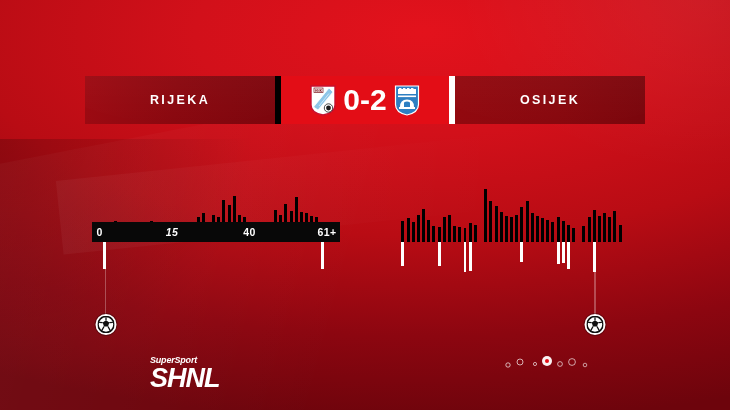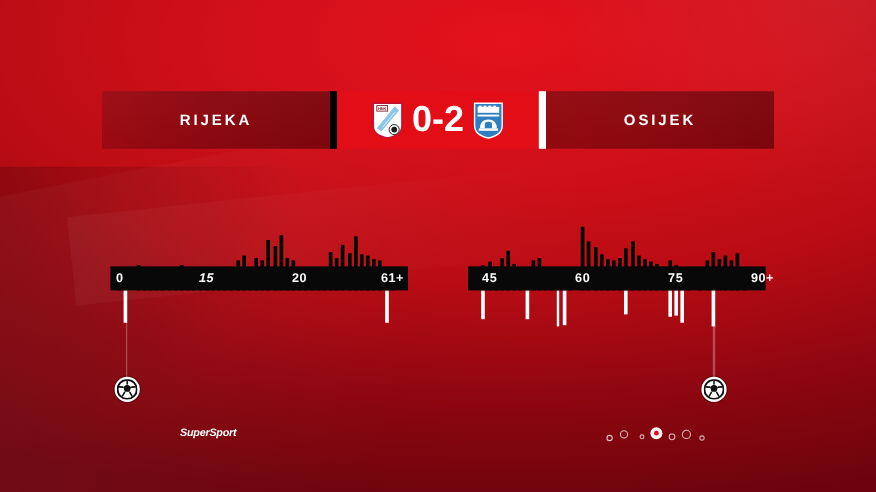--- a/index.html
+++ b/index.html
@@ -459,21 +459,21 @@
         <div class="bar bar-away" style="height: 0%;">
           <div class="bar-inner"></div>
         </div>
         <div class="bar bar-away" style="height: 0%;">
           <div class="bar-inner"></div>
         </div>
       </div>
     <div class="axis">
         <div class="axis-tick" style="left: 3.125%;">0</div>
         <div class="axis-tick" style="left: 32.2917%; font-style: italic;">15</div>
-        <div class="axis-tick" style="left: 63.5417%;">20</div>
+        <div class="axis-tick" style="left: 63.5417%;">40</div>
         <div class="axis-tick" style="left: 94.7917%;">61+</div>
       </div>
   <div class="goal" style="left: 5.20833%; top: 82px; height: 95px;">
         <div class="goal-line" style="height: 78px;"></div>
         <div class="ball" style="top: 72px;">
           <svg viewBox="0 0 17 17" width="17" height="17">
             <circle cx="8.5" cy="8.5" r="8" fill="#ffffff" stroke="#111111" stroke-width="1.6"></circle>
             <polygon points="8.5,4.2 11.8,6.6 10.5,10.5 6.5,10.5 5.2,6.6" fill="#111111"></polygon>
             <path d="M8.5 1.2 L8.5 4.2 M15.4 6.4 L11.8 6.6 M12.6 14.4 L10.5 10.5 M4.4 14.4 L6.5 10.5 M1.6 6.4 L5.2 6.6" stroke="#111111" stroke-width="1.3"></path>
           </svg>
@@ -767,40 +767,35 @@
         <div class="bar bar-away" style="height: 0%;">
           <div class="bar-inner"></div>
         </div>
         <div class="bar bar-away" style="height: 0%;">
           <div class="bar-inner"></div>
         </div>
         <div class="bar bar-away" style="height: 0%;">
           <div class="bar-inner"></div>
         </div>
       </div>
-    <div class="axis">
-        <div class="axis-tick" style="left: 7.29167%;">45</div>
-        <div class="axis-tick" style="left: 38.5417%;">60</div>
-        <div class="axis-tick" style="left: 69.7917%;">75</div>
-        <div class="axis-tick" style="left: 98.9583%;">90+</div>
-      </div>
   <div class="goal" style="left: 82.2917%; top: 82px; height: 95px;">
         <div class="goal-line" style="height: 78px;"></div>
         <div class="ball" style="top: 72px;">
           <svg viewBox="0 0 17 17" width="17" height="17">
             <circle cx="8.5" cy="8.5" r="8" fill="#ffffff" stroke="#111111" stroke-width="1.6"></circle>
             <polygon points="8.5,4.2 11.8,6.6 10.5,10.5 6.5,10.5 5.2,6.6" fill="#111111"></polygon>
             <path d="M8.5 1.2 L8.5 4.2 M15.4 6.4 L11.8 6.6 M12.6 14.4 L10.5 10.5 M4.4 14.4 L6.5 10.5 M1.6 6.4 L5.2 6.6" stroke="#111111" stroke-width="1.3"></path>
           </svg>
         </div>
       </div>
     </div>
 
   <div id="logo-hnl">
     <div class="logo-text" id="hnl-sup">SuperSport</div>
+    <div class="logo-text" id="hnl-main">SHNL</div>
   </div>
 
   <div id="logo-sportnet">
     <svg width="110" height="16" viewBox="0 0 110 16">
       <circle cx="18" cy="10" r="2.2" fill="none" stroke="#ffffff" stroke-width="0.9" opacity="0.75"></circle>
       <circle cx="30" cy="7" r="3" fill="none" stroke="#ffffff" stroke-width="0.9" opacity="0.75"></circle>
       <circle cx="45" cy="9" r="1.6" fill="none" stroke="#ffffff" stroke-width="0.9" opacity="0.7"></circle>
       <circle cx="57" cy="6" r="5" fill="#ffffff" opacity="0.95"></circle>
       <circle cx="57" cy="6" r="2" fill="#e30d16"></circle>
       <circle cx="70" cy="9" r="2.4" fill="none" stroke="#ffffff" stroke-width="0.9" opacity="0.7"></circle>

